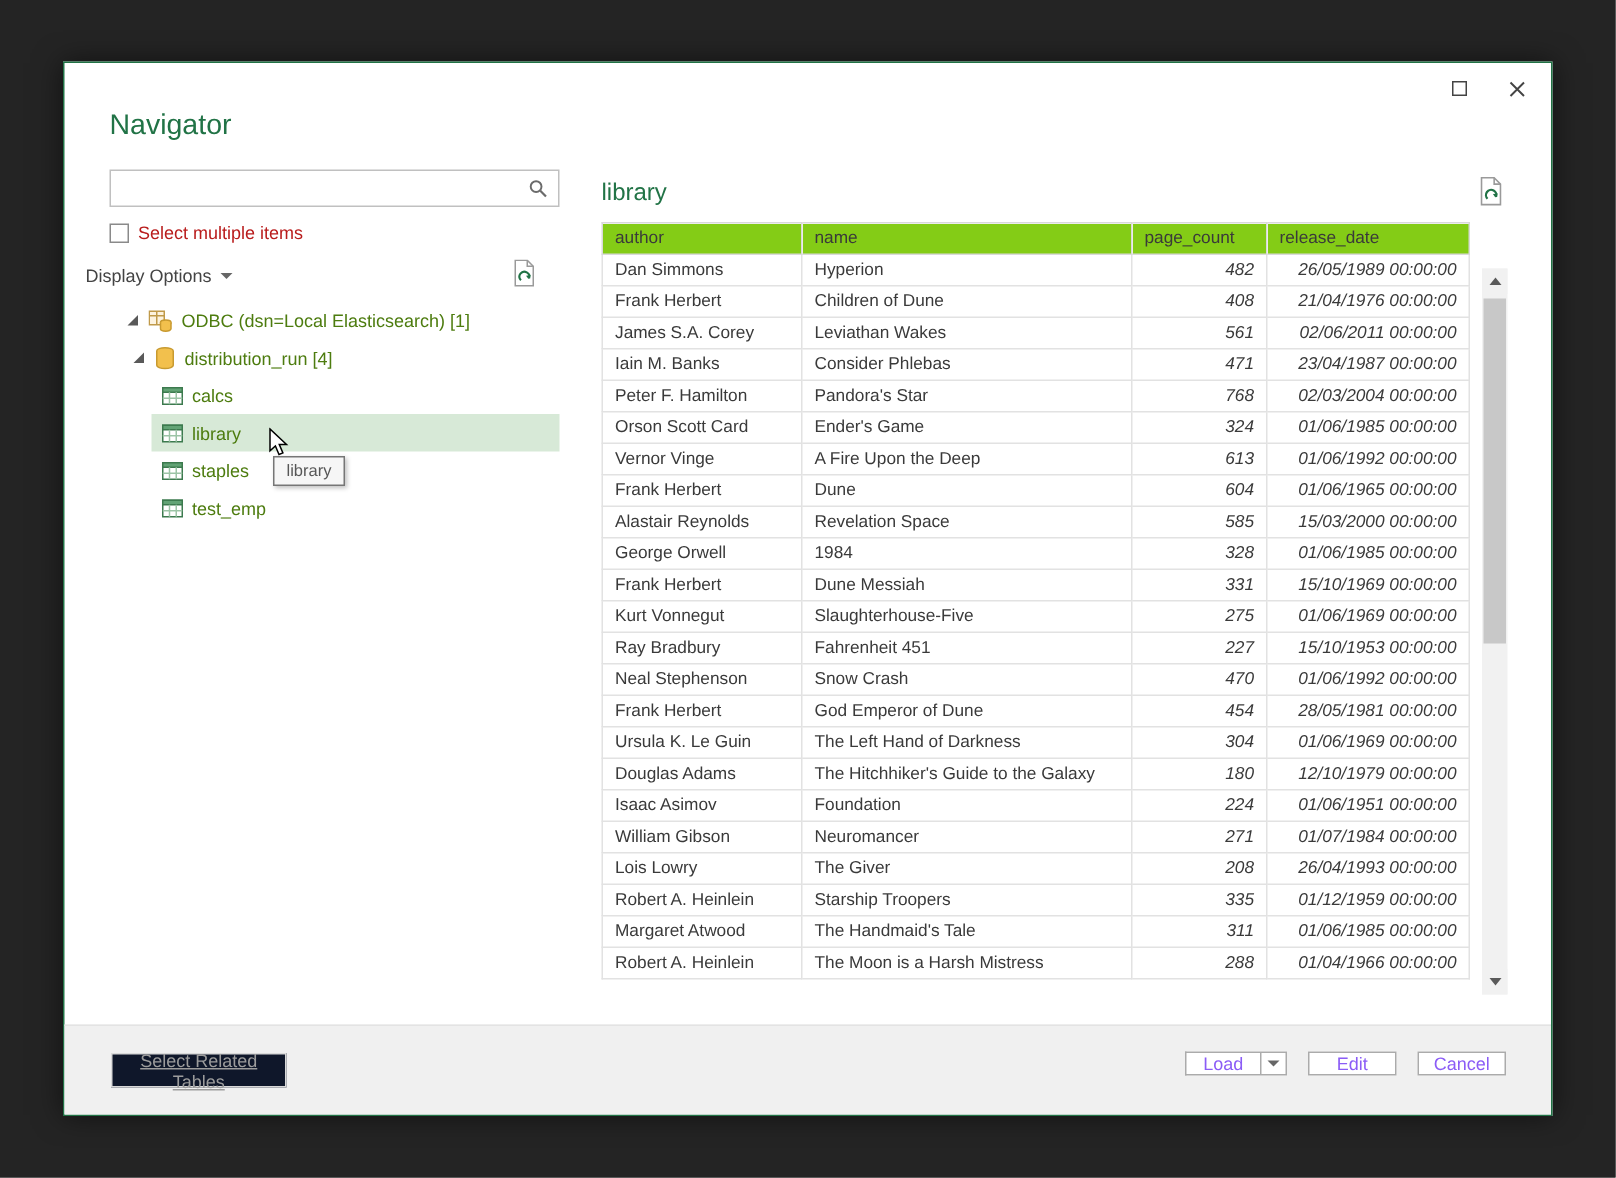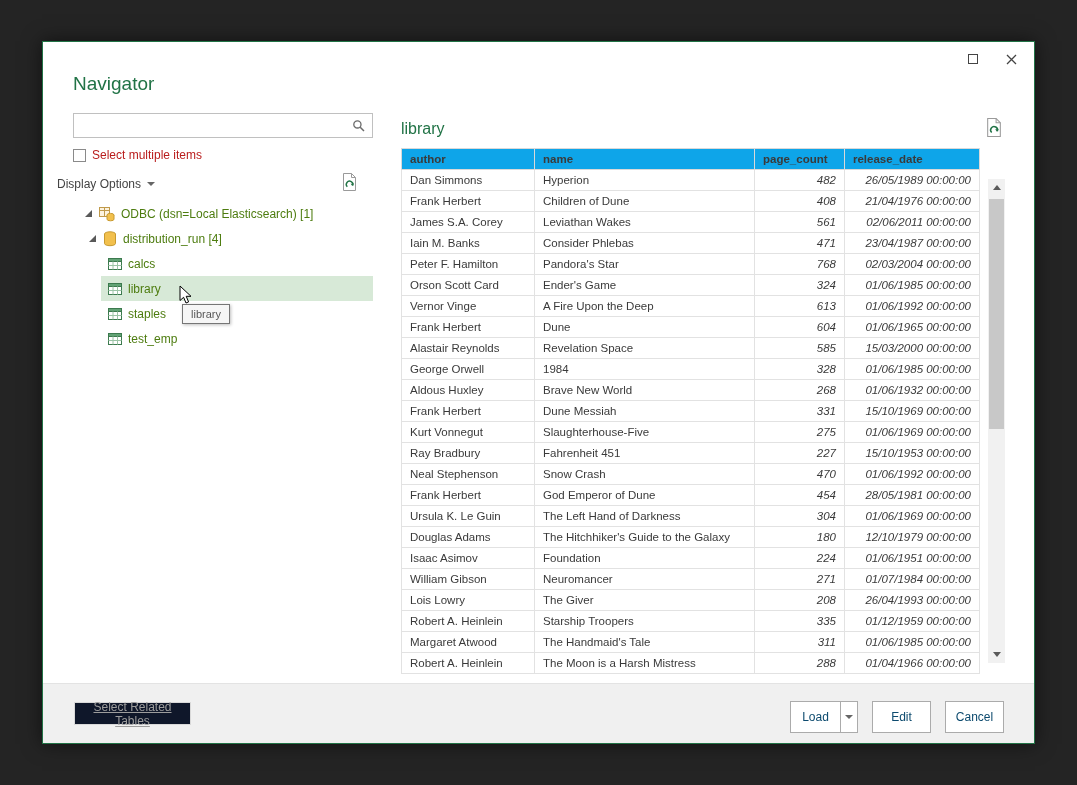--- a/index.html
+++ b/index.html
@@ -57,34 +57,34 @@
   .prev-table-wrap { position:absolute; left:358px; top:106px; }
   table.prev { table-layout:fixed; width:578px; border-collapse:collapse; background:#fff; }
   table.prev col:nth-child(1){ width:133px; }
   table.prev col:nth-child(2){ width:220px; }
   table.prev col:nth-child(3){ width:90px; }
   table.prev col:nth-child(4){ width:135px; }
   table.prev th, table.prev td {
     border:1px solid #e2e2e2; padding:0 8px; font-size:11.5px; height:20px;
     line-height:20px; white-space:nowrap; overflow:hidden; text-align:left; color:#3a3a3a;
   }
-  table.prev th { background:#0ea5e9; font-weight:bold; border-color:#d9d9d9; }
+  table.prev th { background:#84cc16; font-weight:normal; border-color:#d9d9d9; }
   table.prev td.num { text-align:right; font-style:italic; }
   
   .vscroll { position:absolute; left:945px; top:137px; width:17px; height:484px; background:#f1f1f1; }
   .vs-arrow { position:absolute; left:0; width:17px; height:17px; display:flex; align-items:center; justify-content:center; background:#f1f1f1; cursor:pointer; }
   .vs-up { top:0; } .vs-down { bottom:0; }
   .tri-up { width:0; height:0; border-left:4px solid transparent; border-right:4px solid transparent; border-bottom:5px solid #5a5a5a; }
   .tri-dn { width:0; height:0; border-left:4px solid transparent; border-right:4px solid transparent; border-top:5px solid #5a5a5a; }
   .vs-thumb { position:absolute; left:1px; top:20px; width:15px; height:230px; background:#c8c8c8; cursor:pointer; }
   
   .footer { position:absolute; left:0; right:0; bottom:0; height:60px; background:#f0f0f0; border-top:1px solid #e3e3e3; }
   .btn {
-    position:absolute; height:32px; background:#ffffff; border:1px solid #ababab;
-    font-family:"Liberation Sans", sans-serif; font-size:12px; color:#0c4a6e;
+    position:absolute; height:16px; background:#ffffff; border:1px solid #ababab;
+    font-family:"Liberation Sans", sans-serif; font-size:12px; color:#8b5cf6;
     display:flex; align-items:center; justify-content:center; cursor:pointer;
   }
   .btn-disabled { background:#0f172a; border-color:#d9d9d9; color:#9c9c9c; cursor:default;text-decoration:underline; }
   .btn-srt { left:31px; top:18px; width:117px; height:23px; }
   .load-group { position:absolute; left:747px; top:17px; display:flex; }
   .btn-load { position:static; width:50px; border-right:none; }
   .btn-load-drop { position:static; width:18px; }
   .btn-edit { left:829px; top:17px; width:59px; }
   .btn-cancel { left:902px; top:17px; width:59px; }
   
@@ -312,26 +312,20 @@
               <td class="num">585</td>
               <td class="num">15/03/2000 00:00:00</td>
             </tr>
             <tr>
               <td>George Orwell</td>
               <td>1984</td>
               <td class="num">328</td>
               <td class="num">01/06/1985 00:00:00</td>
             </tr>
             <tr>
-              <td>Aldous Huxley</td>
-              <td>Brave New World</td>
-              <td class="num">268</td>
-              <td class="num">01/06/1932 00:00:00</td>
-            </tr>
-            <tr>
               <td>Frank Herbert</td>
               <td>Dune Messiah</td>
               <td class="num">331</td>
               <td class="num">15/10/1969 00:00:00</td>
             </tr>
             <tr>
               <td>Kurt Vonnegut</td>
               <td>Slaughterhouse-Five</td>
               <td class="num">275</td>
               <td class="num">01/06/1969 00:00:00</td>

